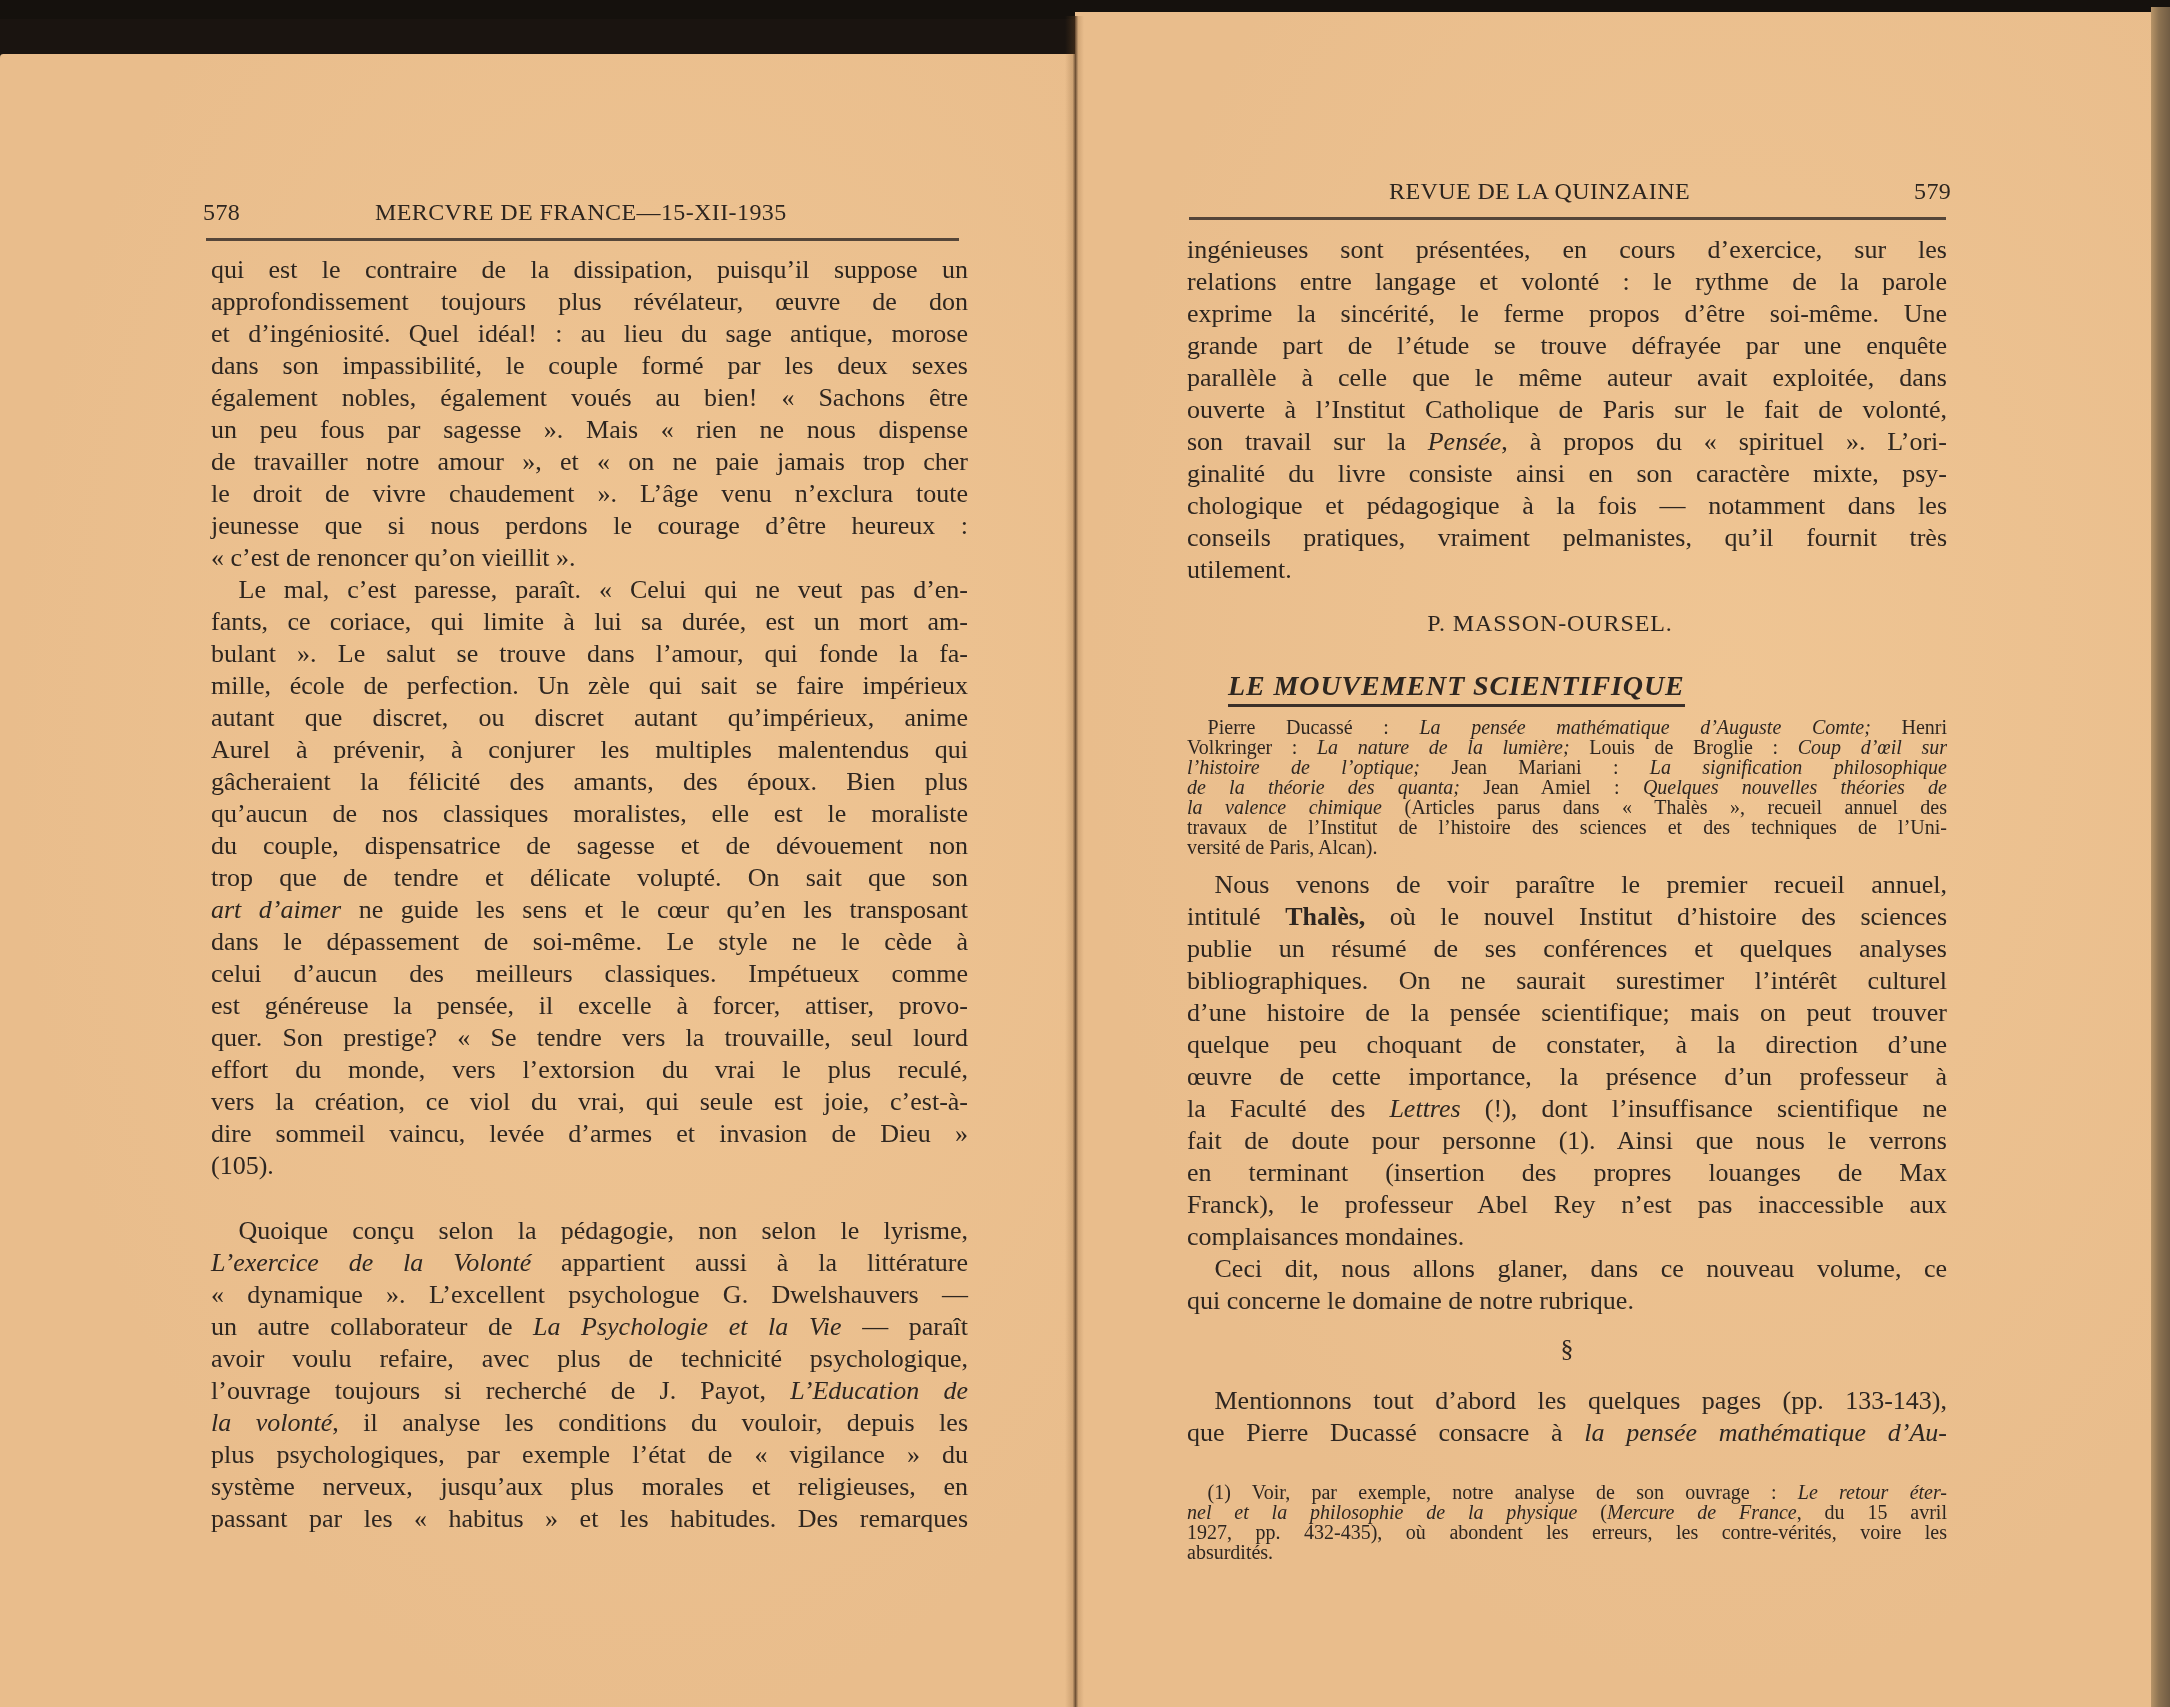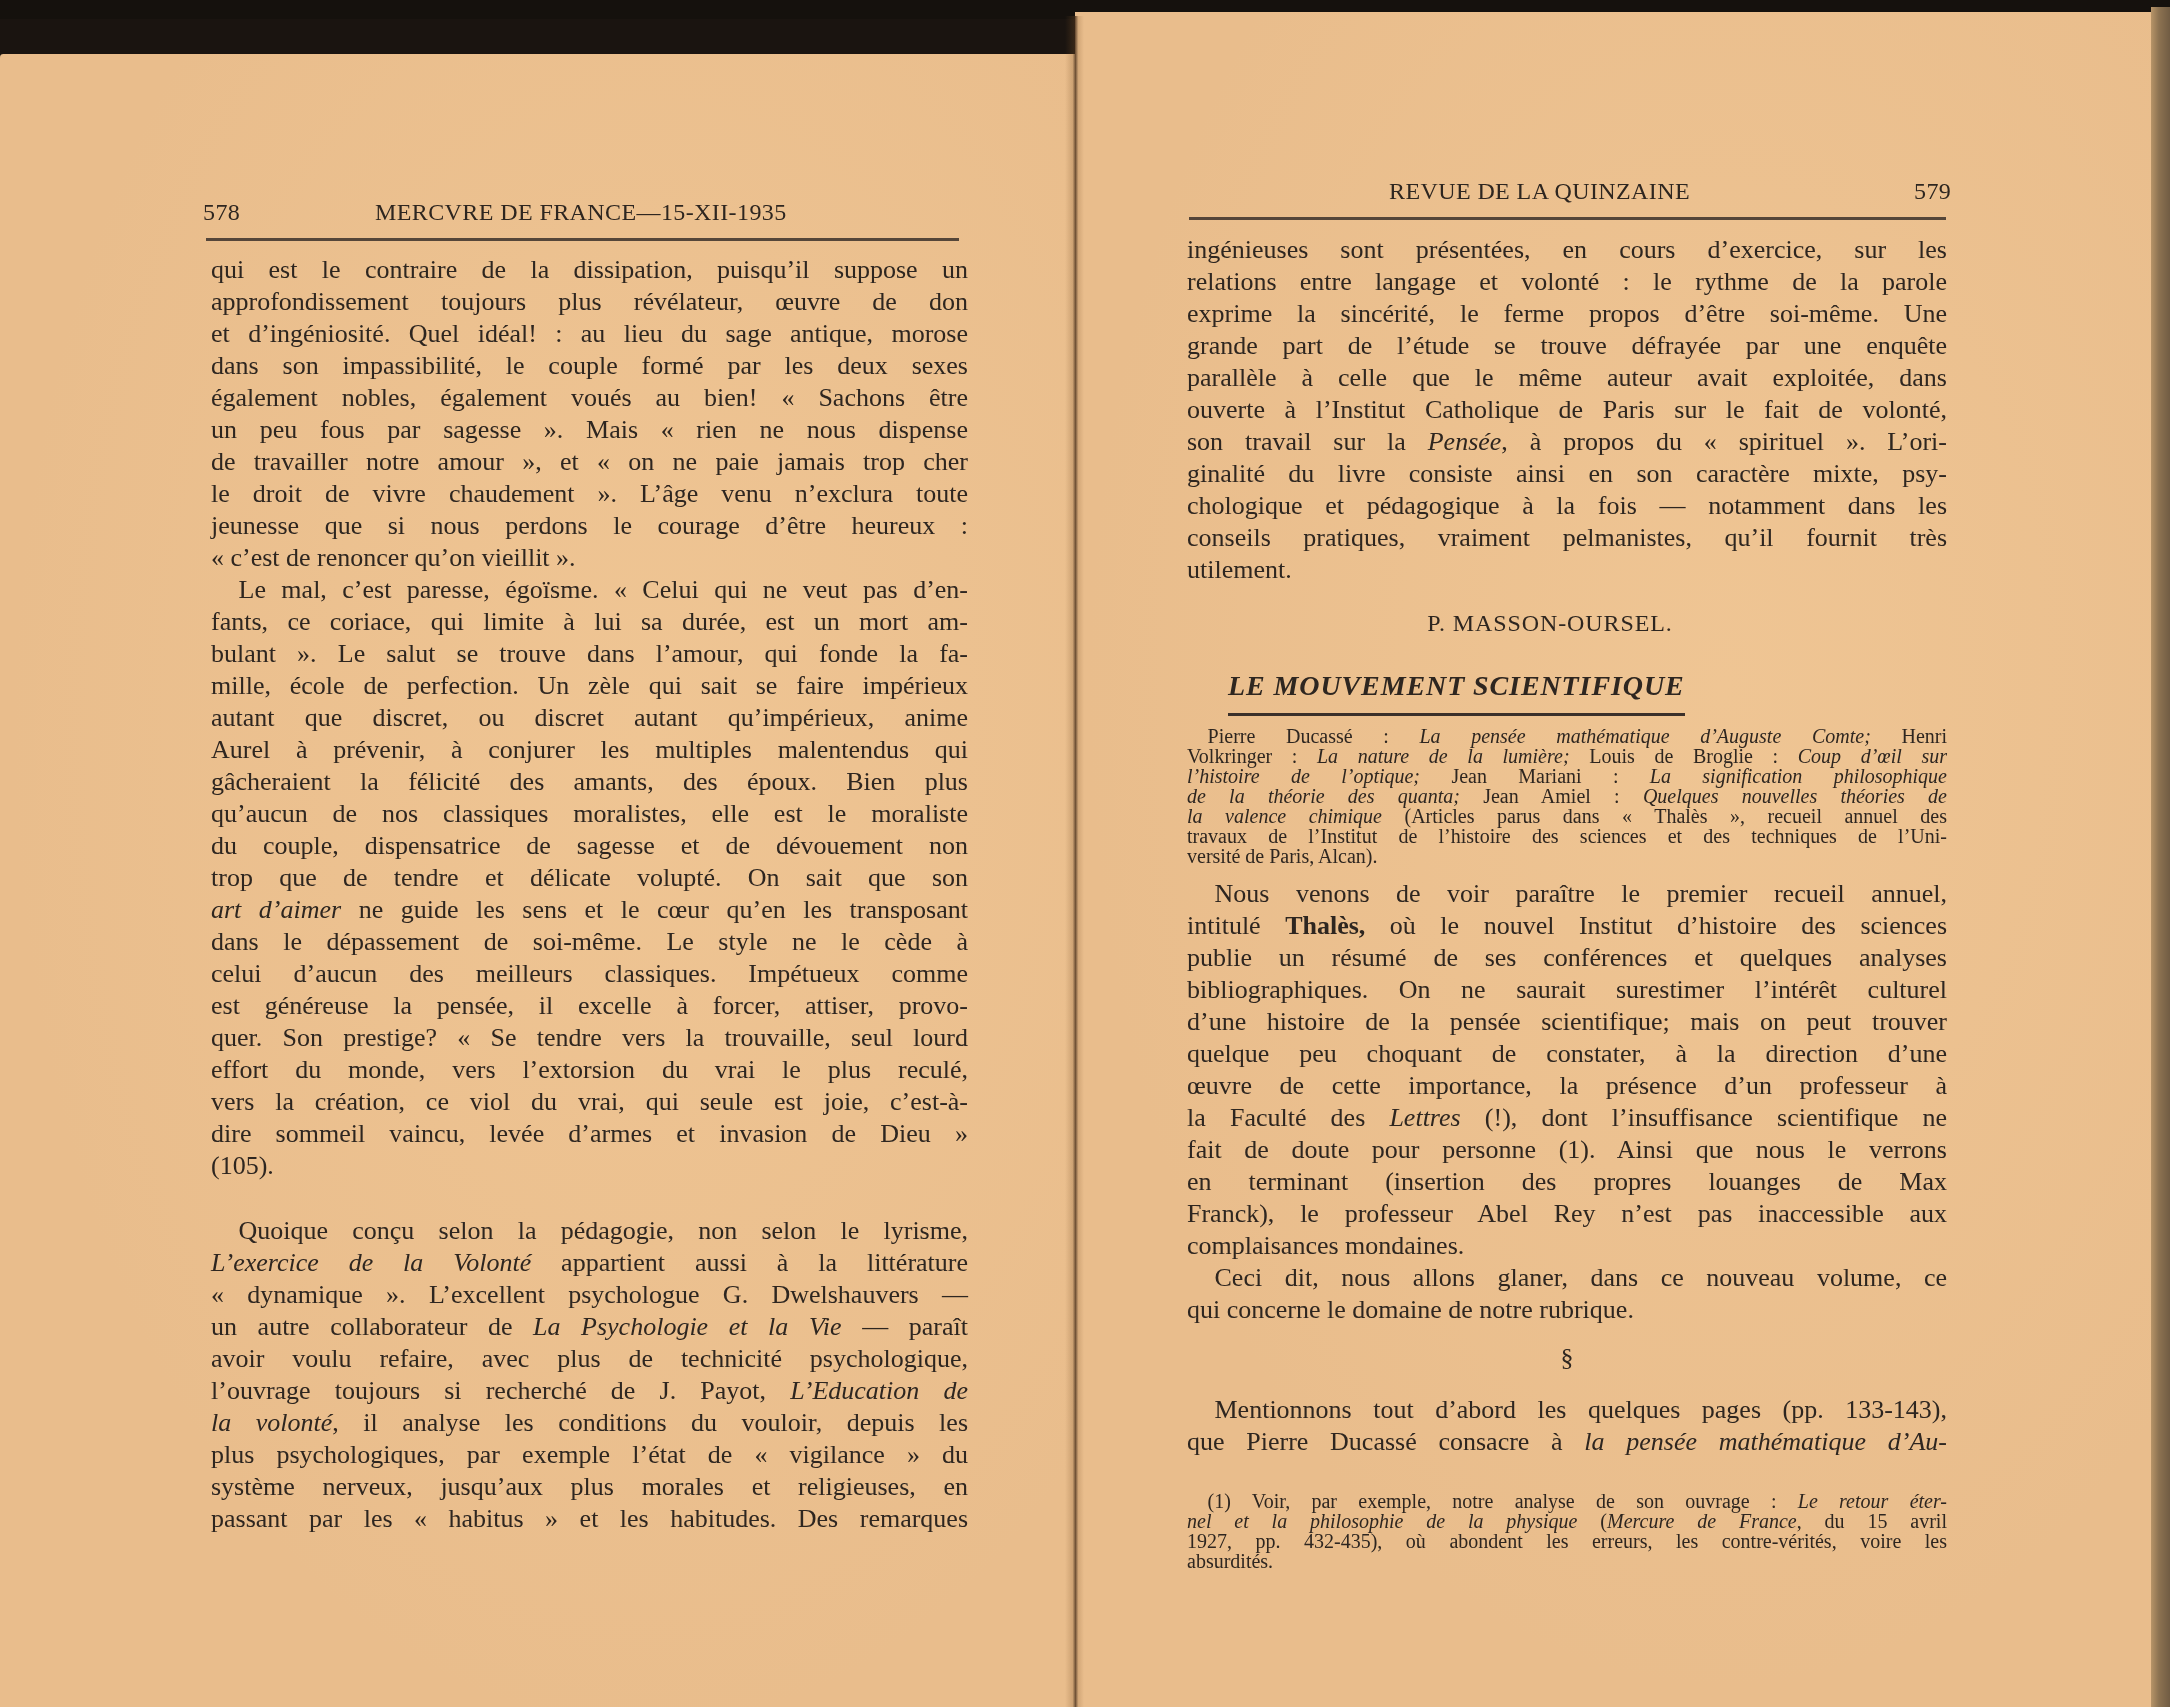--- a/index.html
+++ b/index.html
@@ -25,21 +25,21 @@
   .running-head { position: absolute; font-size: 24px; letter-spacing: 0.4px; white-space: nowrap; }
   .running-head .folio { position: absolute; top: 0; }
   .rule { position: absolute; height: 2.6px; background: #3b302a; opacity: 0.85; }
   .textblock { position: absolute; font-size: 26px; line-height: 32px; text-align: justify; }
   .textblock .gap { height: 33px; }
   i, .it { font-style: italic; }
   b { font-weight: bold; }
   .signature { text-align: center; font-size: 24px; letter-spacing: 0.9px; margin-top: 21px; padding-right: 34px; }
   .section-title {
     font-size: 28px; font-style: italic; font-weight: bold; letter-spacing: 0.9px;
-    display: inline-block; margin: 31px 0 0 41px; padding-bottom: 11px;
+    display: inline-block; margin: 31px 0 0 41px; padding-bottom: 2px;
     border-bottom: 3.4px solid #3b302a;
   }
   .biblio { font-size: 20px; line-height: 20px; text-align: justify; margin-top: 10.3px; }
   .section-mark { text-align: center; font-size: 26px; margin: 15.5px 0 20.6px 0; }
   .footnote { font-size: 20px; line-height: 20px; text-align: justify; margin-top: 33px; text-indent: 20.6px; }
   .line { display: block; text-align-last: justify; }
   .line.last { text-align-last: left; }
 </style>
 </head>
 <body>
@@ -59,21 +59,21 @@
         <span class="line">et d’ingéniosité. Quel idéal! : au lieu du sage antique, morose</span>
         <span class="line">dans son impassibilité, le couple formé par les deux sexes</span>
         <span class="line">également nobles, également voués au bien! « Sachons être</span>
         <span class="line">un peu fous par sagesse ». Mais « rien ne nous dispense</span>
         <span class="line">de travailler notre amour », et « on ne paie jamais trop cher</span>
         <span class="line">le droit de vivre chaudement ». L’âge venu n’exclura toute</span>
         <span class="line">jeunesse que si nous perdons le courage d’être heureux :</span>
         <span class="line last">« c’est de renoncer qu’on vieillit ».</span>
       </div>
       <div>
-        <span class="line" style="padding-left: 27.5px;">Le mal, c’est paresse, égoïsme. « Celui qui ne veut pas d’en-</span>
+        <span class="line" style="padding-left: 27.5px;">Le mal, c’est paresse, paraît. « Celui qui ne veut pas d’en-</span>
         <span class="line">fants, ce coriace, qui limite à lui sa durée, est un mort am-</span>
         <span class="line">bulant ». Le salut se trouve dans l’amour, qui fonde la fa-</span>
         <span class="line">mille, école de perfection. Un zèle qui sait se faire impérieux</span>
         <span class="line">autant que discret, ou discret autant qu’impérieux, anime</span>
         <span class="line">Aurel à prévenir, à conjurer les multiples malentendus qui</span>
         <span class="line">gâcheraient la félicité des amants, des époux. Bien plus</span>
         <span class="line">qu’aucun de nos classiques moralistes, elle est le moraliste</span>
         <span class="line">du couple, dispensatrice de sagesse et de dévouement non</span>
         <span class="line">trop que de tendre et délicate volupté. On sait que son</span>
         <span class="line"><i>art d’aimer</i> ne guide les sens et le cœur qu’en les transposant</span>

